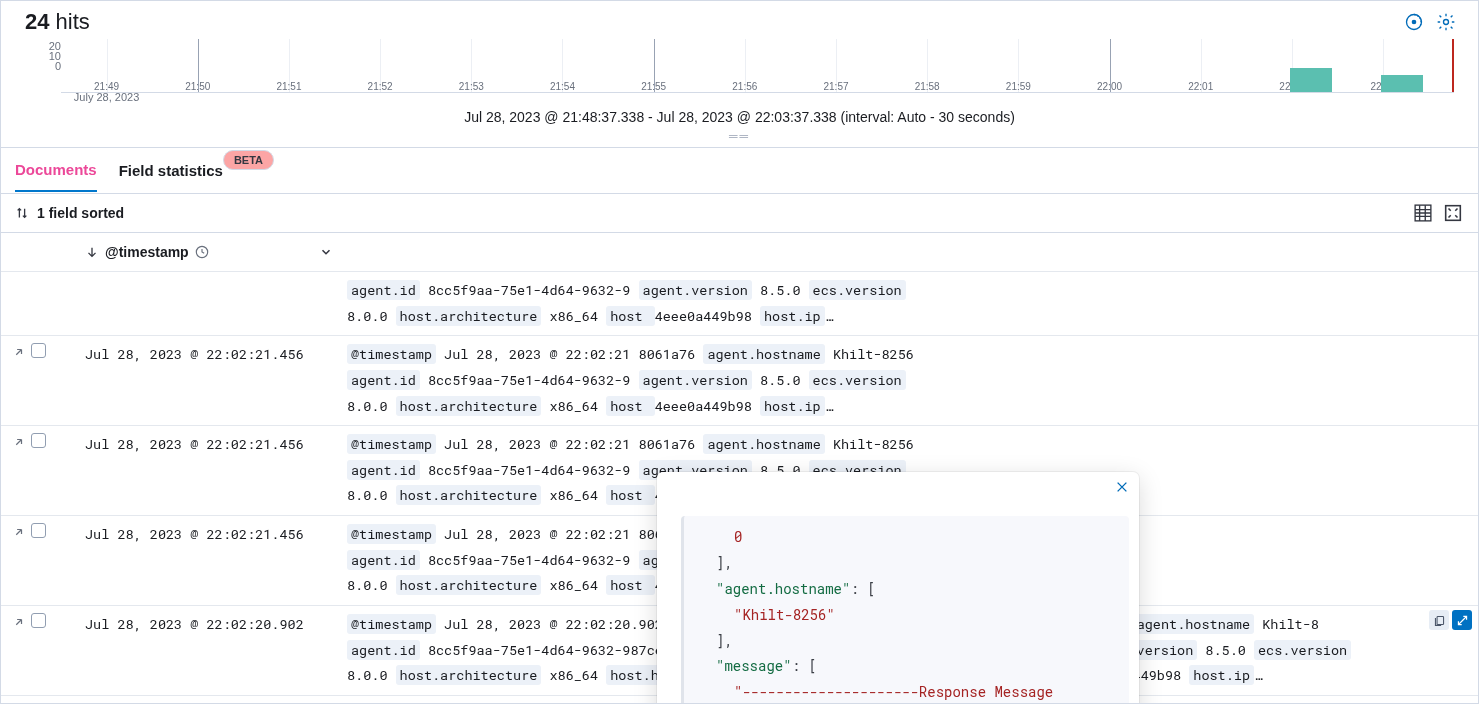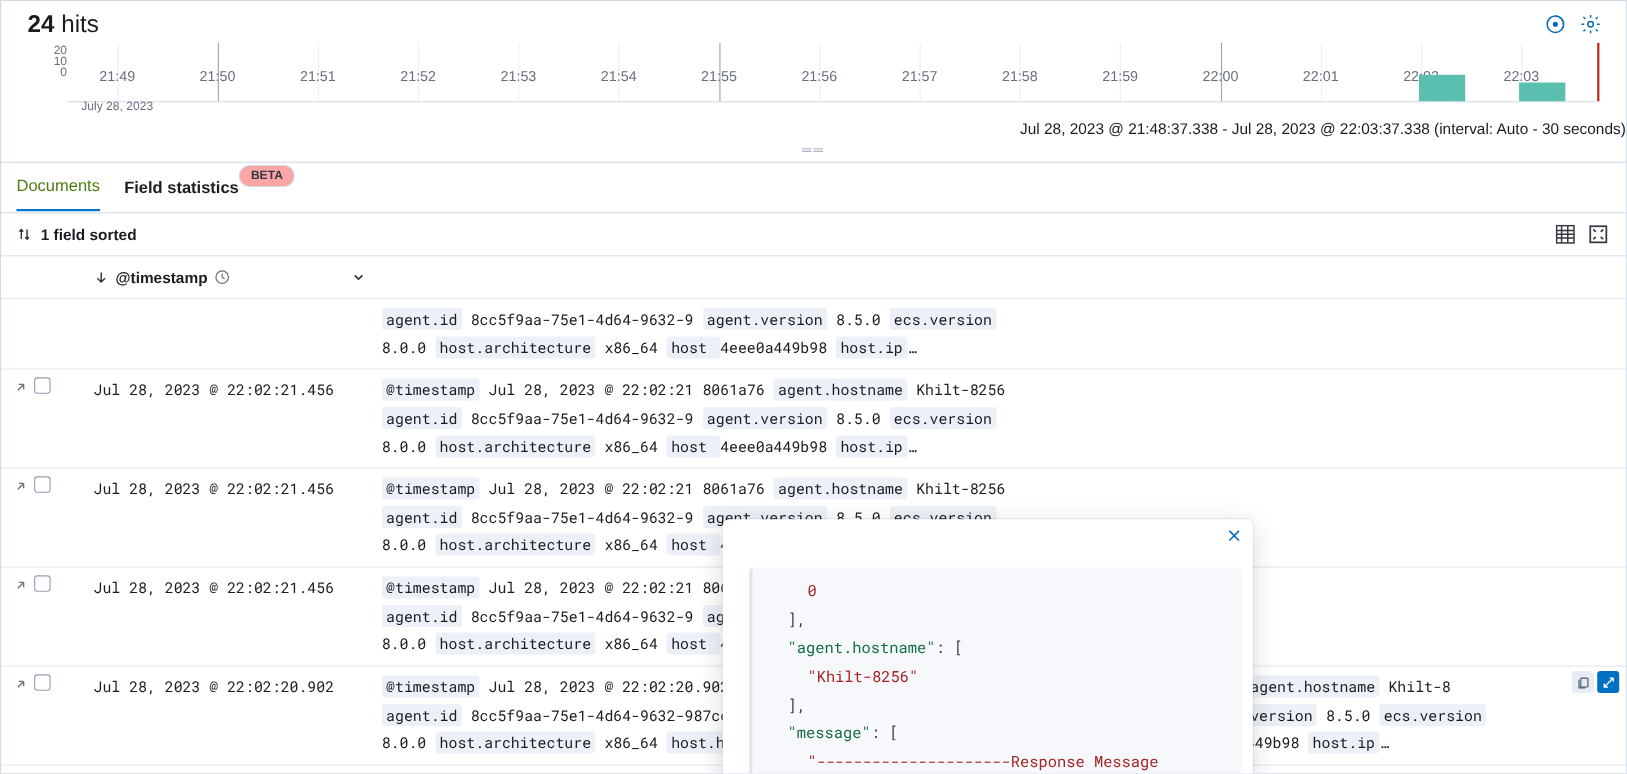--- a/index.html
+++ b/index.html
@@ -15,32 +15,32 @@
 .icon-btn { cursor: pointer; display: flex; align-items: center; justify-content: center; padding: 2px; }
 
 
 .histo-wrap { padding: 0 24px 0 24px; }
 .histo { position: relative; height: 54px; display: flex; }
 .y-axis { width: 36px; font-size: 11px; color: #69707d; text-align: right; line-height: 1; padding-top: 2px; }
 .y-axis div { margin-bottom: -1px; }
 .plot { flex: 1; display: flex; position: relative; border-bottom: 1px solid #d3dae6; }
 .tick { position: absolute; top:0; bottom:0; border-left: 1px solid #eceff4; }
 .tick-major { border-left: 1px solid #98a2b3; }
-.tick-label { position:absolute; top:23px; font-size:13px; color:#69707d; transform: translateX(-50%); white-space: nowrap; text-align:center; }
+.tick-label { position:absolute; top:42px; font-size:10px; color:#69707d; transform: translateX(-50%); white-space: nowrap; text-align:center; }
 .tick-sub { font-size:11px; color:#69707d; }
 .bar { position:absolute; bottom:0; width:42px; background:#5bbfb0; }
 .end-mark { position:absolute; top:0; bottom:0; width:2px; background:#bd271e; right:0;}
-.range-label { text-align:right; font-size:14px; padding:16px 0 4px 0; }
+.range-label { text-align:center; font-size:14px; padding:16px 0 4px 0; }
 .grab { text-align:center; color:#98a2b3; font-size:12px; padding-bottom:4px; letter-spacing:2px; }
 .divider { border-top:1px solid #d3dae6; }
 
 
 .tabs { display:flex; align-items:center; gap:22px; padding: 0 14px; border-bottom:1px solid #d3dae6; height: 46px; }
 .tab { padding: 12px 0; font-size:15px; cursor:pointer; }
-.tab.active { color:#4d7c0f; font-weight:400; border-bottom:2px solid #07c; }
+.tab.active { color:#ec4899; font-weight:700; border-bottom:2px solid #07c; }
 .tab.fs { font-weight:600; }
 .badge { font-size:11px; border:1px solid #d3dae6; border-radius:12px; padding:3px 10px; font-weight:700; color:#343741; background:#fca5a5; }
 
 
 .sortbar { display:flex; justify-content:space-between; align-items:center; padding: 8px 14px; }
 .sortbar-left { display:flex; align-items:center; gap:8px; font-size:14px; font-weight:600;}
 .sortbar-right { display:flex; gap:8px; }
 .sortbar-right svg { width:18px; height:18px; }
 
 

